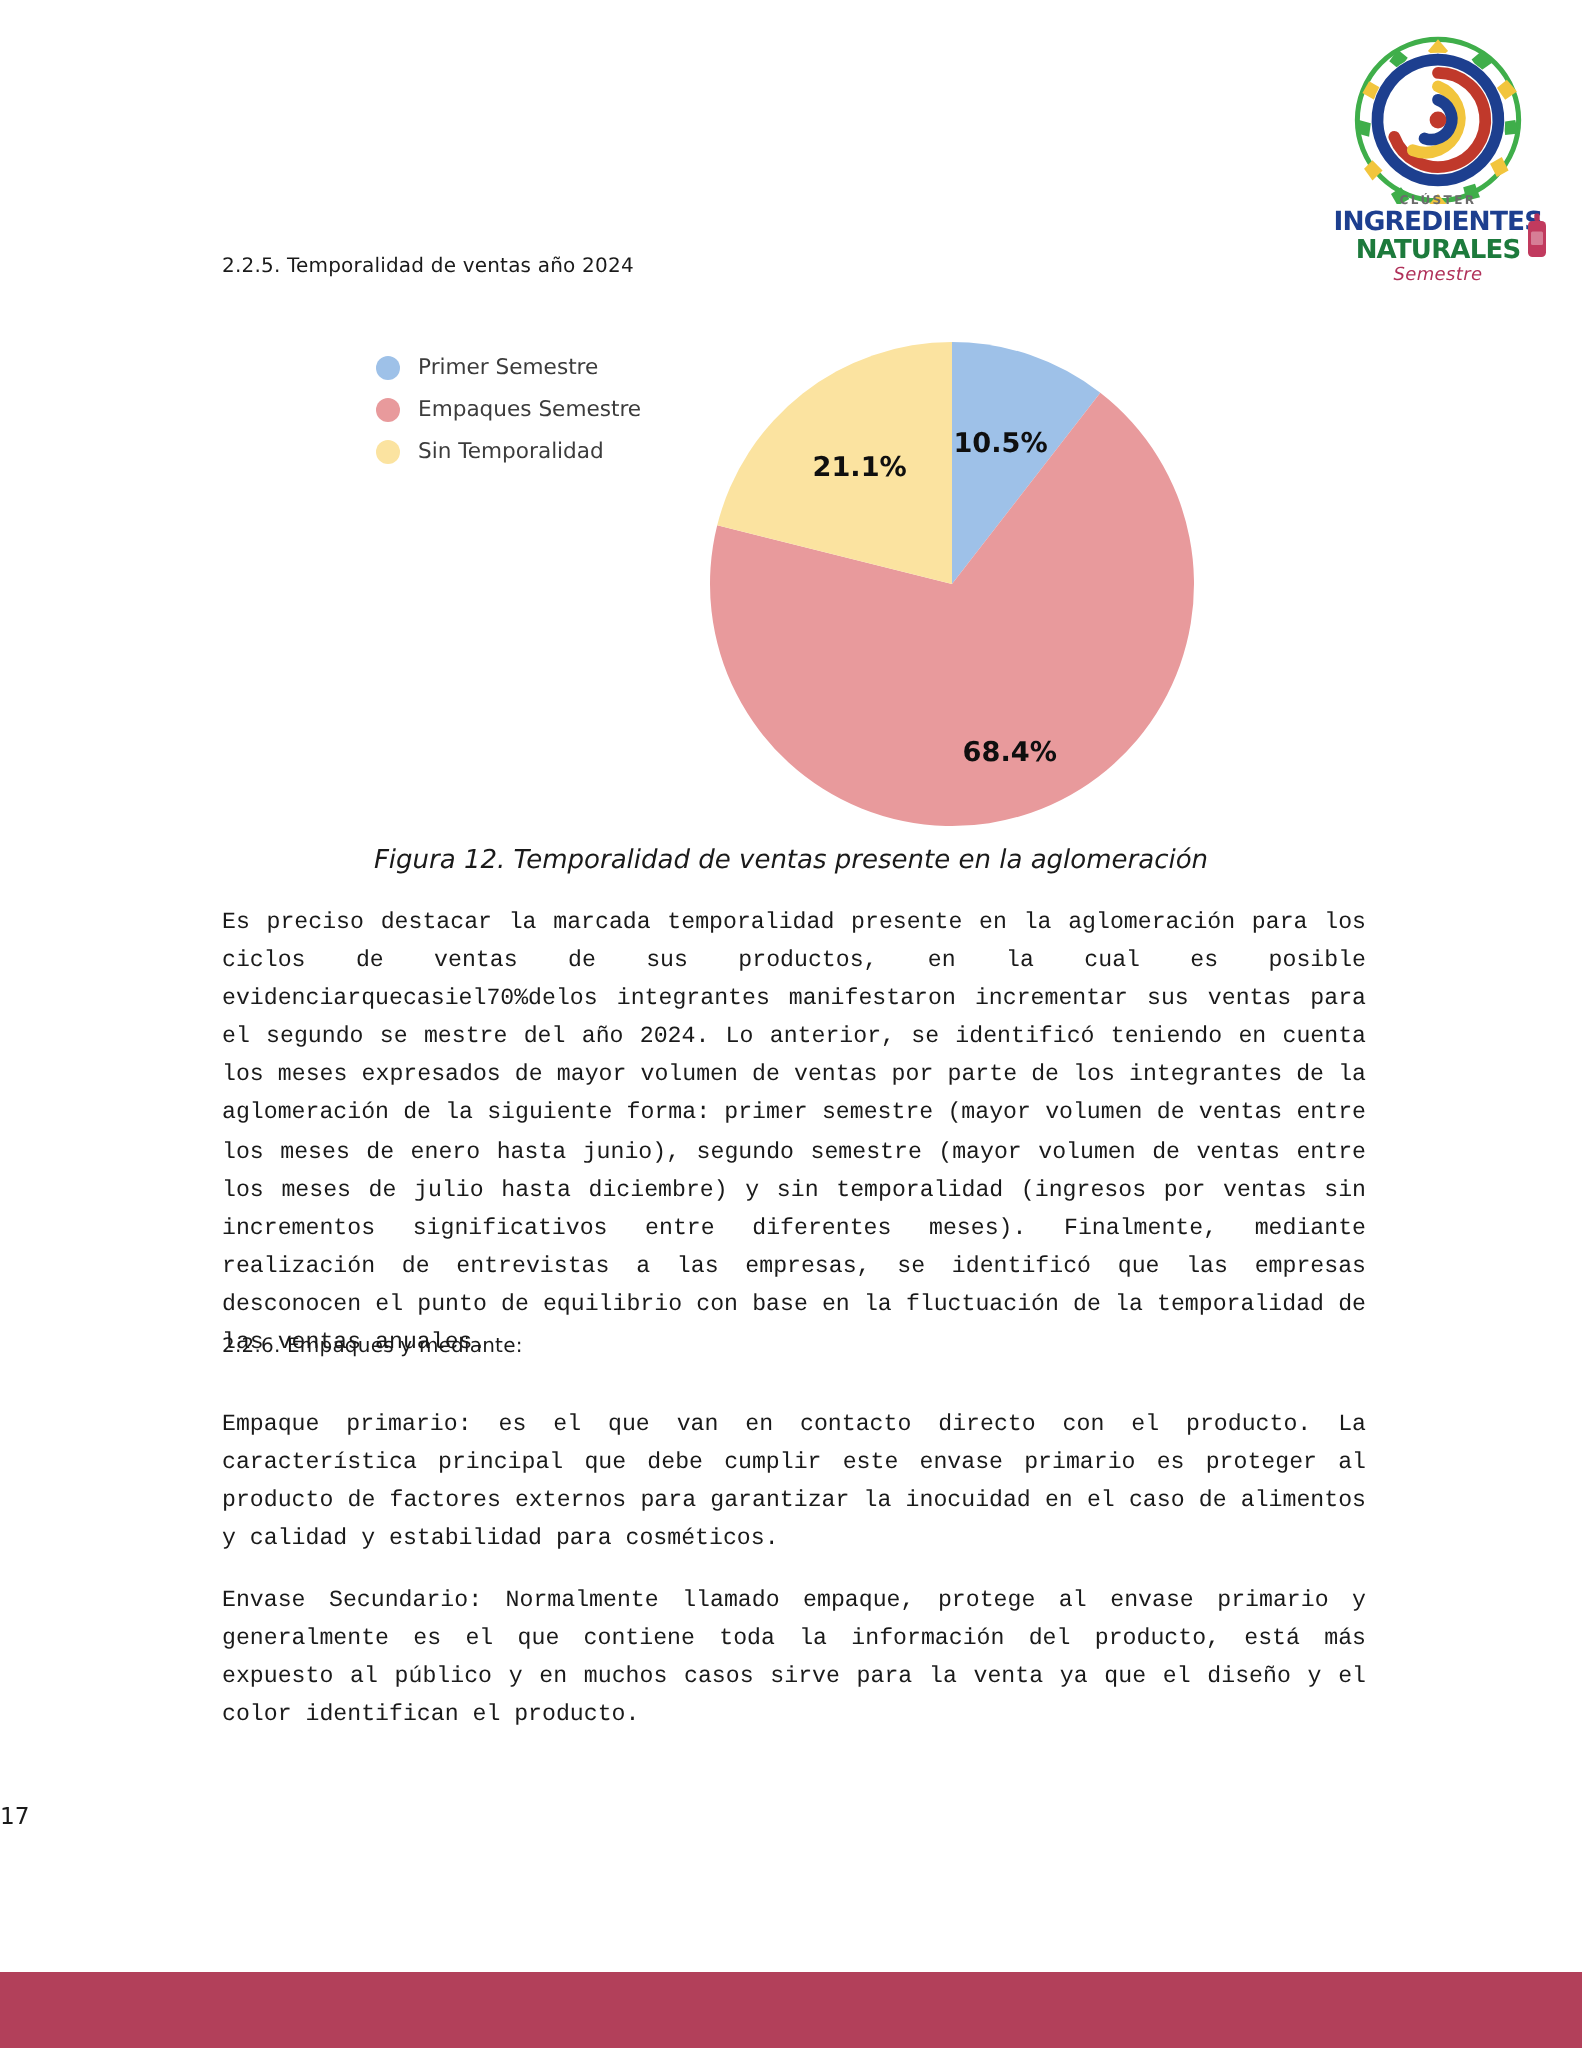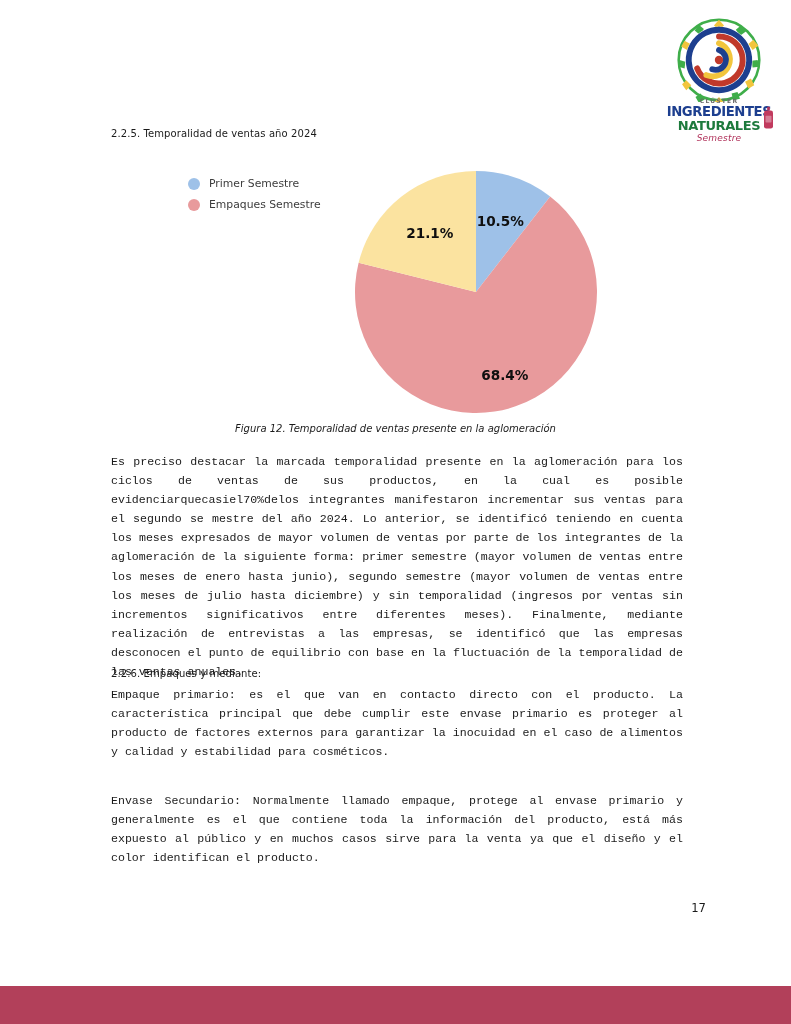--- a/index.html
+++ b/index.html
@@ -96,40 +96,39 @@
     left: 111px;
     width: 572px;
     font-size: 11.6px;
     line-height: 19.1px;
     text-align: justify;
     color: #1a1a1a;
     hyphens: none;
     font-family: Liberation Mono, monospace;
   }
   #para-main { top: 452px; }
-  #para-primario { top: 685px; }
+  #para-primario { top: 703px; }
   #para-secundario { top: 791px; }
 
   #figure-caption {
     position: absolute;
     top: 423px;
     left: 0;
     width: 791px;
     text-align: center;
-    font-size: 10px;
+    font-size: 13px;
     font-style: italic;
     color: #1a1a1a;
   }
 
   #page-number {
     position: absolute;
     top: 901px;
     left: 0;
     width: 706px;
-    text-align: right;
     font-size: 11.6px;
     color: #1a1a1a;
   }
 
   
   #footer-bar {
     position: absolute;
     left: 0;
     bottom: 0;
     width: 791px;
@@ -232,20 +231,24 @@
 
   <div id="chart-legend">
     <div class="legend-row">
       <span class="legend-swatch" style="background: rgb(158, 193, 232);"></span>
       <span class="legend-label">Primer Semestre</span>
     </div>
     <div class="legend-row">
       <span class="legend-swatch" style="background: rgb(232, 154, 156);"></span>
       <span class="legend-label">Empaques Semestre</span>
     </div>
+    <div class="legend-row">
+      <span class="legend-swatch" style="background: rgb(251, 227, 160);"></span>
+      <span class="legend-label">Sin Temporalidad</span>
+    </div>
   </div>
 
   <svg id="pie-svg" viewBox="0 0 248 248">
     <g id="pie-slices">
         <path d="M 124 124 L 124.00000000000001 3 A 121 121 0 0 1 198.16175349201015 28.391243502541457 Z" fill="#9ec1e8"></path>
         <path d="M 124 124 L 198.16175349201015 28.391243502541457 A 121 121 0 1 1 6.6146818246972 94.64549307375569 Z" fill="#e89a9c"></path>
         <path d="M 124 124 L 6.6146818246972 94.64549307375569 A 121 121 0 0 1 123.99999999999997 3 Z" fill="#fbe3a0"></path>
       </g>
     <text class="slice-label" id="lbl-0" text-anchor="middle" x="148.30028471322518" y="58.024676380757555">10.5%</text>
     <text class="slice-label" id="lbl-1" text-anchor="middle" x="152.87401965942107" y="212.47742143063215">68.4%</text>

